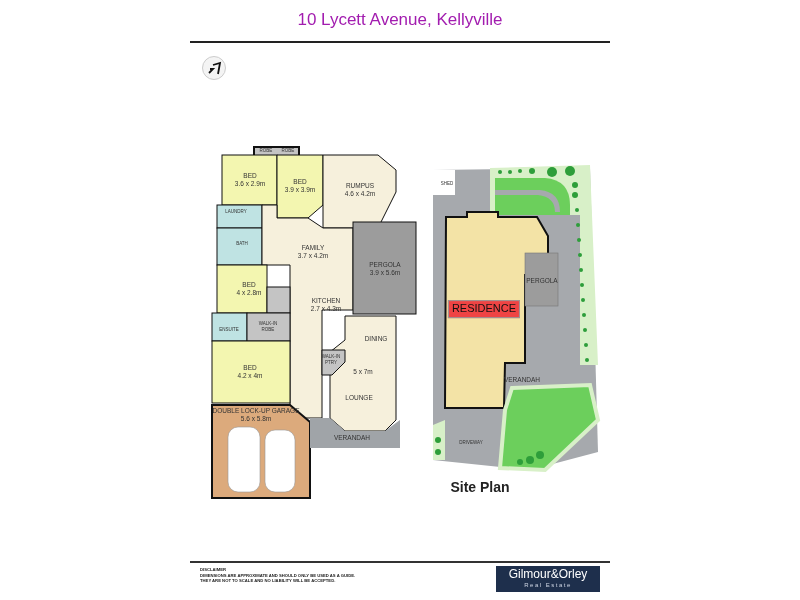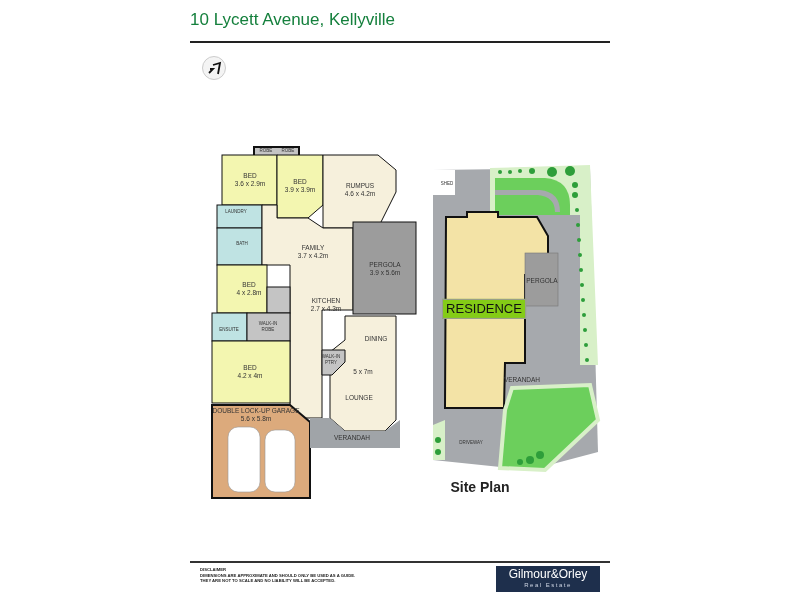--- a/index.html
+++ b/index.html
@@ -1,23 +1,23 @@
 <!DOCTYPE html>
 <html><head>
 <meta charset="utf-8">
 <style>
   * { box-sizing: border-box; margin: 0; padding: 0; }
   body { width: 800px; height: 600px; background: #ffffff; position: relative; overflow: hidden; font-family: "Liberation Sans", sans-serif; color: #222; }
-  .title { position: absolute; left: 190px; width: 420px; top: 10px; font-size: 17px; color: #15803d; }
+  .title { position: absolute; left: 190px; width: 420px; top: 10px; text-align: center; font-size: 17px; color: #a21caf; }
   .title-rule { position: absolute; left: 190px; width: 420px; top: 41px; height: 2px; background: #222; }
   .compass { position: absolute; left: 202px; top: 56px; width: 24px; height: 24px; border-radius: 50%; border: 1px solid #ccc; background:#f4f4f4; }
   .plan { position: absolute; left: 0; top: 0; width: 800px; height: 600px; }
   .lbl { position: absolute; font-size: 6.5px; text-align: center; color: #333; line-height: 1.25; white-space: nowrap; transform: translate(-50%, -50%); }
   .lbl.sm { font-size: 4.5px; }
-  .lbl.big { font-size: 13px; color:#111; background:#84cc16; border:1px solid #999; padding: 1px 3px; }
+  .lbl.big { font-size: 11px; color:#111; background:#ef4444; border:1px solid #999; padding: 1px 3px; }
   .caption { position: absolute; left: 480px; top: 479px; font-size: 14px; font-weight: bold; transform: translateX(-50%); }
   .foot-rule { position: absolute; left: 190px; width: 420px; top: 561px; height: 2px; background: #333; }
   .disclaimer { position: absolute; left: 200px; top: 567px; font-size: 4.2px; font-weight: bold; line-height: 1.35; color:#222; }
   .logo { position: absolute; left: 496px; top: 566px; width: 104px; height: 26px; background: #1e2f4c; color: #fff; text-align: center; }
   .logo-main { font-size: 12px; line-height: 14px; display:block; padding-top:1px; }
   .logo-sub { font-size: 6px; letter-spacing: 1.5px; line-height: 8px; display:block; color:#cfd6e4; }
 </style>
 </head>
 <body>
 

